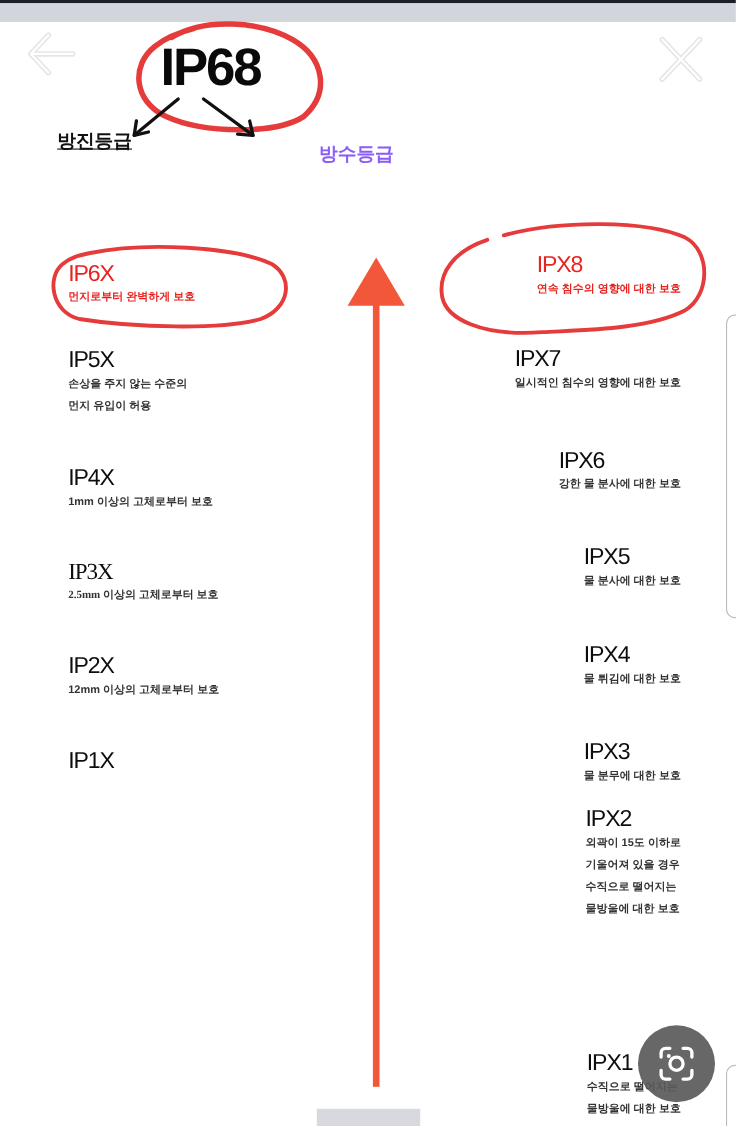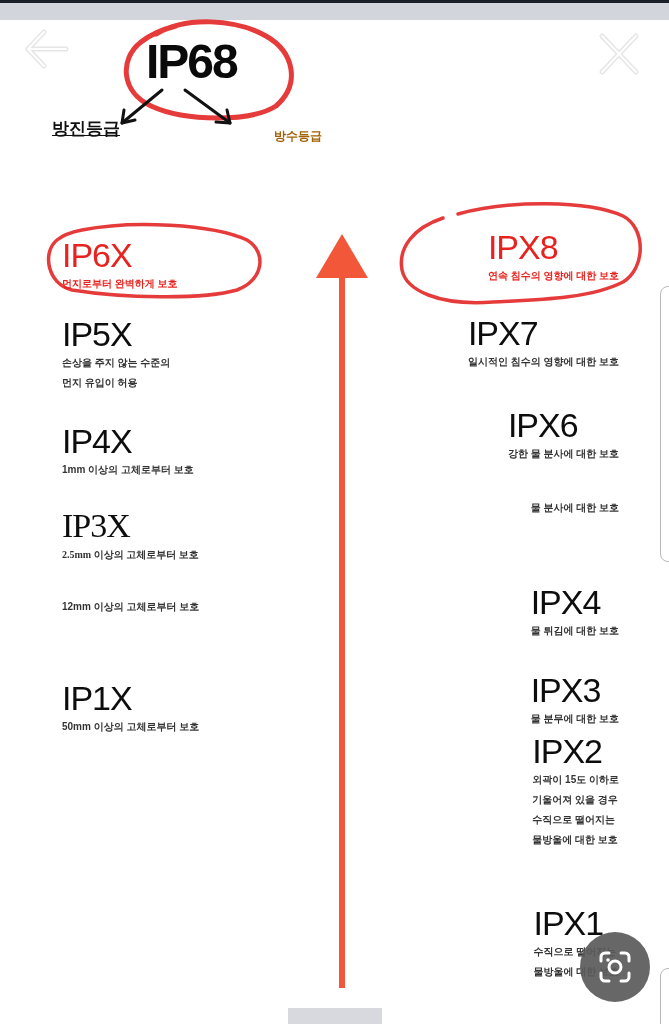--- a/index.html
+++ b/index.html
@@ -11,26 +11,26 @@
     }
     .status-bar { position: absolute; left: 0; top: 0; width: 669px; height: 3px; background: #1b2028; }
     .top-strip { position: absolute; left: 0; top: 3px; width: 669px; height: 17px; background: #d3d5dc; }
 
     .nav-back { position: absolute; left: 22px; top: 27px; width: 50px; height: 44px; cursor: pointer; }
     .nav-close { position: absolute; left: 594px; top: 30px; width: 50px; height: 48px; cursor: pointer; }
 
     .title { position: absolute; left: 146px; top: 38px; font-size: 48px; font-weight: bold; letter-spacing: -2px; line-height: 1; color: #0a0a0a; }
     .title-circle { position: absolute; left: 116px; top: 14px; }
     .sub-left { position: absolute; left: 52px; top: 117px; font-size: 17px; font-weight: bold; color: #111; text-decoration: underline; }
-    .sub-right { position: absolute; left: 274px; top: 128px; font-size: 12px; font-weight: bold; color: #a16207; }
+    .sub-right { position: absolute; left: 290px; top: 128px; font-size: 17px; font-weight: bold; color: #8b5cf6; }
     .title-arrows { position: absolute; left: 110px; top: 85px; }
 
     .col-left { position: absolute; left: 62px; }
     .col-right { position: absolute; right: 50px; text-align: left; }
-    .lvl-code { font-size: 34px; font-weight: normal; letter-spacing: -1px; line-height: 1; color: #0d0d0d; }
+    .lvl-code { font-size: 21px; font-weight: normal; letter-spacing: -1px; line-height: 1; color: #0d0d0d; }
     .lvl-desc { font-size: 10px; font-weight: bold; color: #333; line-height: 20px; margin-top: 2px; }
     .hl .lvl-code { color: #e8231f; }
     .hl .lvl-desc { color: #e8231f; }
 
     .circle-svg { position: absolute; pointer-events: none; }
 
     .center-arrow { position: absolute; left: 312px; top: 232px; }
 
     .side-panel {
       position: absolute; left: 660px; top: 286px; width: 20px; height: 274px;
@@ -106,26 +106,26 @@
   <div class="lvl-code">IP4X</div>
   <div class="lvl-desc">1mm 이상의 고체로부터 보호</div>
 </div>
 
 <div class="col-left" style="top:509px;font-family:Liberation Serif, serif;">
   <div class="lvl-code">IP3X</div>
   <div class="lvl-desc">2.5mm 이상의 고체로부터 보호</div>
 </div>
 
 <div class="col-left" style="top:595px;">
+  <div class="lvl-code">IP2X</div>
   <div class="lvl-desc">12mm 이상의 고체로부터 보호</div>
 </div>
 
 <div class="col-left" style="top:681px;">
   <div class="lvl-code">IP1X</div>
-  <div class="lvl-desc">50mm 이상의 고체로부터 보호</div>
 </div>
 
 <svg class="circle-svg" style="left:398px; top:200px;" width="250" height="112" viewBox="0 0 250 112">
   <path d="M60 14 C 110 0, 190 0, 225 16 C 248 28, 248 68, 225 82 C 190 100, 130 100, 95 102 C 40 106, 8 90, 4 70 C 0 48, 15 28, 45 18" fill="none" stroke="#e53b3b" stroke-width="3.5" stroke-linecap="round"></path>
 </svg>
 
 <div class="col-right hl" style="top:230px;">
   <div class="lvl-code">IPX8</div>
   <div class="lvl-desc">연속 침수의 영향에 대한 보호</div>
 </div>
@@ -134,20 +134,21 @@
   <div class="lvl-code">IPX7</div>
   <div class="lvl-desc">일시적인 침수의 영향에 대한 보호</div>
 </div>
 
 <div class="col-right" style="top:408px;">
   <div class="lvl-code">IPX6</div>
   <div class="lvl-desc">강한 물 분사에 대한 보호</div>
 </div>
 
 <div class="col-right" style="top:496px;">
+  <div class="lvl-code">IPX5</div>
   <div class="lvl-desc">물 분사에 대한 보호</div>
 </div>
 
 <div class="col-right" style="top:585px;">
   <div class="lvl-code">IPX4</div>
   <div class="lvl-desc">물 튀김에 대한 보호</div>
 </div>
 
 <div class="col-right" style="top:673px;">
   <div class="lvl-code">IPX3</div>
@@ -155,21 +156,21 @@
 </div>
 
 <div class="col-right" style="top:734px;">
   <div class="lvl-code">IPX2</div>
   <div class="lvl-desc">외곽이 15도 이하로</div>
   <div class="lvl-desc" style="margin-top:0">기울어져 있을 경우</div>
   <div class="lvl-desc" style="margin-top:0">수직으로 떨어지는</div>
   <div class="lvl-desc" style="margin-top:0">물방울에 대한 보호</div>
 </div>
 
-<div class="col-right" style="top:906px;">
+<div class="col-right" style="top:956px;">
   <div class="lvl-code">IPX1</div>
   <div class="lvl-desc">수직으로 떨어지는</div>
   <div class="lvl-desc" style="margin-top:0">물방울에 대한 보호</div>
 </div>
 
 <div class="side-panel"></div>
 <div class="side-panel-2"></div>
 
 <div class="screenshot-btn">
   <svg width="36" height="36" viewBox="0 0 36 36">

